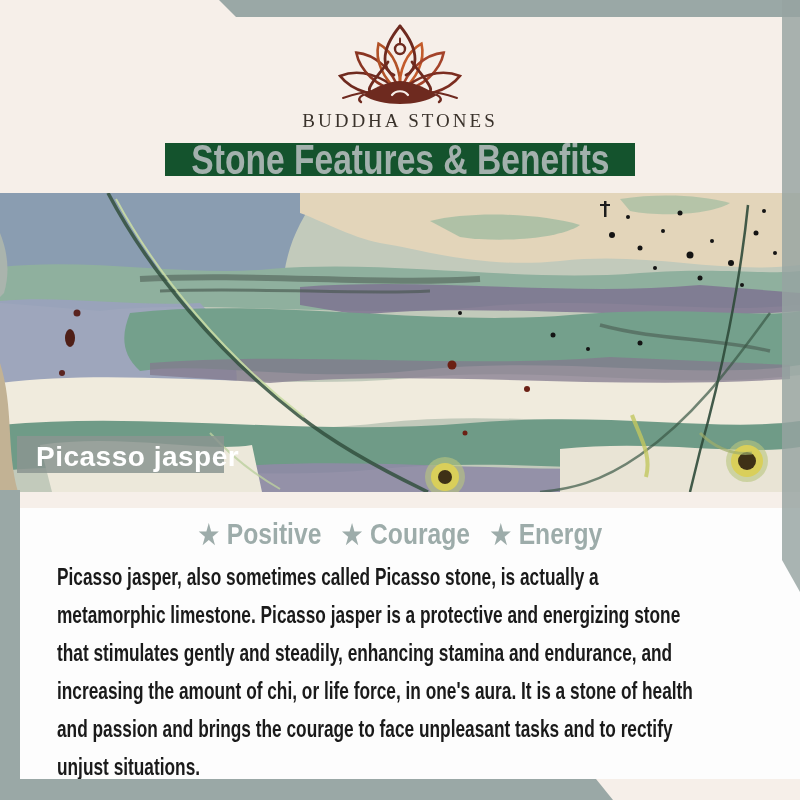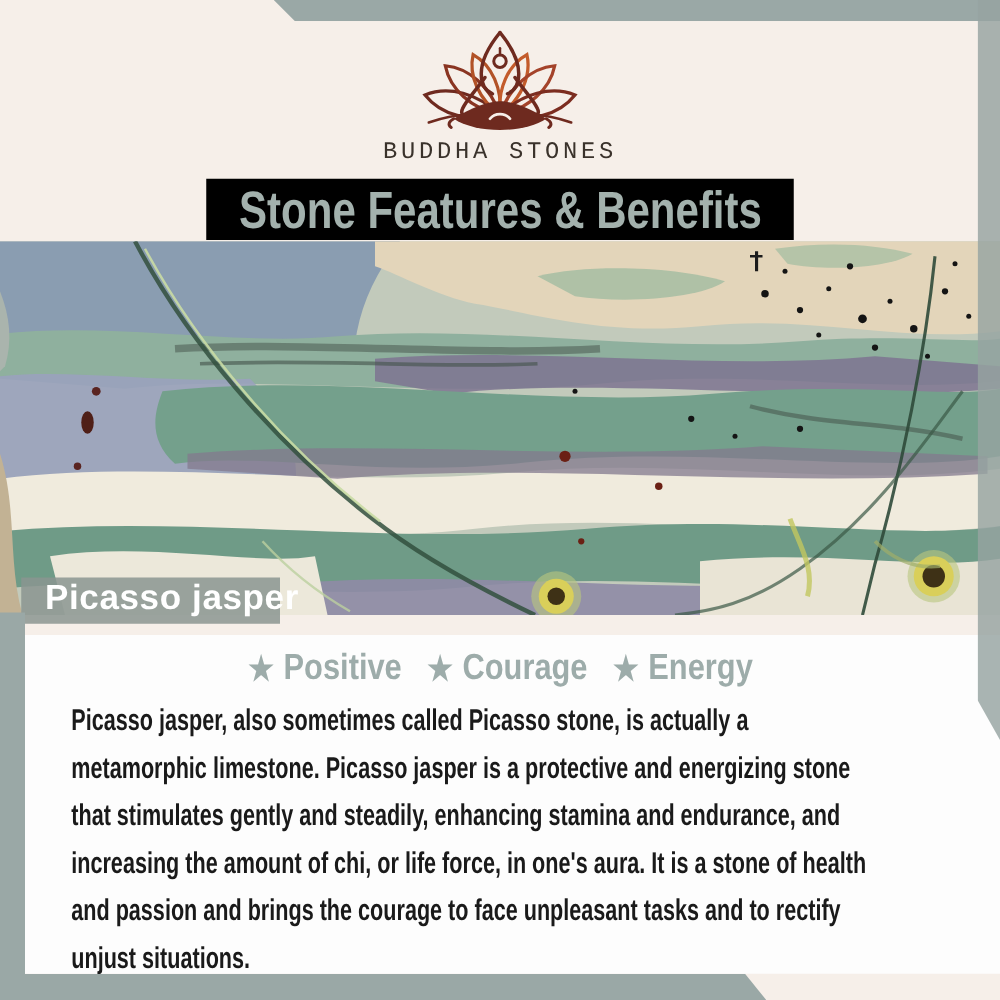--- a/index.html
+++ b/index.html
@@ -12,36 +12,36 @@
       clip-path:polygon(0 0,100% 0,100% 100%,17px 100%);z-index:4;}
   .right-ribbon{left:782px;top:0;width:18px;height:592px;background:rgba(150,163,161,.82);
       clip-path:polygon(0 0,100% 0,100% 100%,0 calc(100% - 32px));z-index:5;}
   .left-ribbon{left:0;top:490px;width:20px;height:310px;background:#9aa8a6;z-index:5;}
   .bottom-ribbon{left:0;top:779px;width:613px;height:21px;background:#9aa8a6;
       clip-path:polygon(0 0,calc(100% - 17px) 0,100% 100%,0 100%);z-index:5;}
 
   
   .logo{left:315px;top:20px;width:170px;height:92px;z-index:2;}
   .brand{left:0;top:110px;width:800px;text-align:center;z-index:2;
-      font-family:Liberation Mono, monospace;font-size:19px;letter-spacing:3px;
+      font-family:Liberation Serif, serif;font-size:19px;letter-spacing:3px;
       color:#3a322b;}
 
   
-  .banner{left:165px;top:143px;width:470px;height:49px;background:#000000;z-index:2;
+  .banner{left:165px;top:143px;width:470px;height:33px;background:#14532d;z-index:2;
       display:flex;align-items:center;justify-content:center;}
   .banner .title{display:inline-block;font-size:42px;font-weight:bold;color:#a3b1ad;
       white-space:nowrap;transform:scaleX(.8);letter-spacing:0;}
 
   
   .stone{left:0;top:193px;width:800px;height:299px;z-index:1;}
   .stone svg{display:block;width:100%;height:100%;}
 
   
-  .caption-box{left:17px;top:462px;width:207px;height:37px;z-index:3;
-      background:rgba(139,149,144,.85);display:flex;align-items:flex-start;}
+  .caption-box{left:17px;top:436px;width:207px;height:37px;z-index:3;
+      background:rgba(139,149,144,.85);display:flex;align-items:flex-end;}
   .caption-box .caption{font-size:28px;font-weight:bold;color:#fff;
       padding-left:19px;letter-spacing:.5px;white-space:nowrap;}
 
   
   .panel{left:20px;top:508px;width:780px;height:271px;background:#fdfdfd;z-index:2;}
 
   .features{left:0;top:518px;width:800px;z-index:3;display:flex;justify-content:center;}
   .features-inner{display:flex;gap:24px;transform:scaleX(.85);transform-origin:center;}
   .feature{display:flex;align-items:center;gap:9px;font-size:29px;font-weight:bold;
       color:#9dacaa;white-space:nowrap;}

